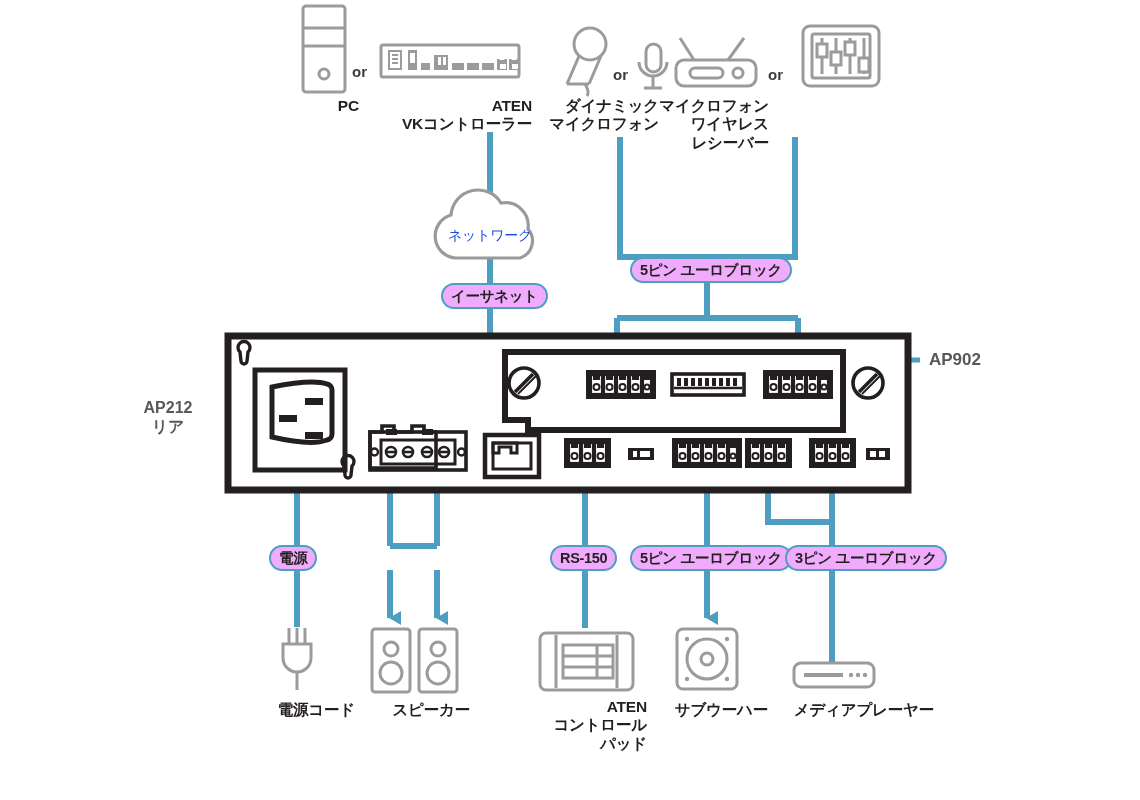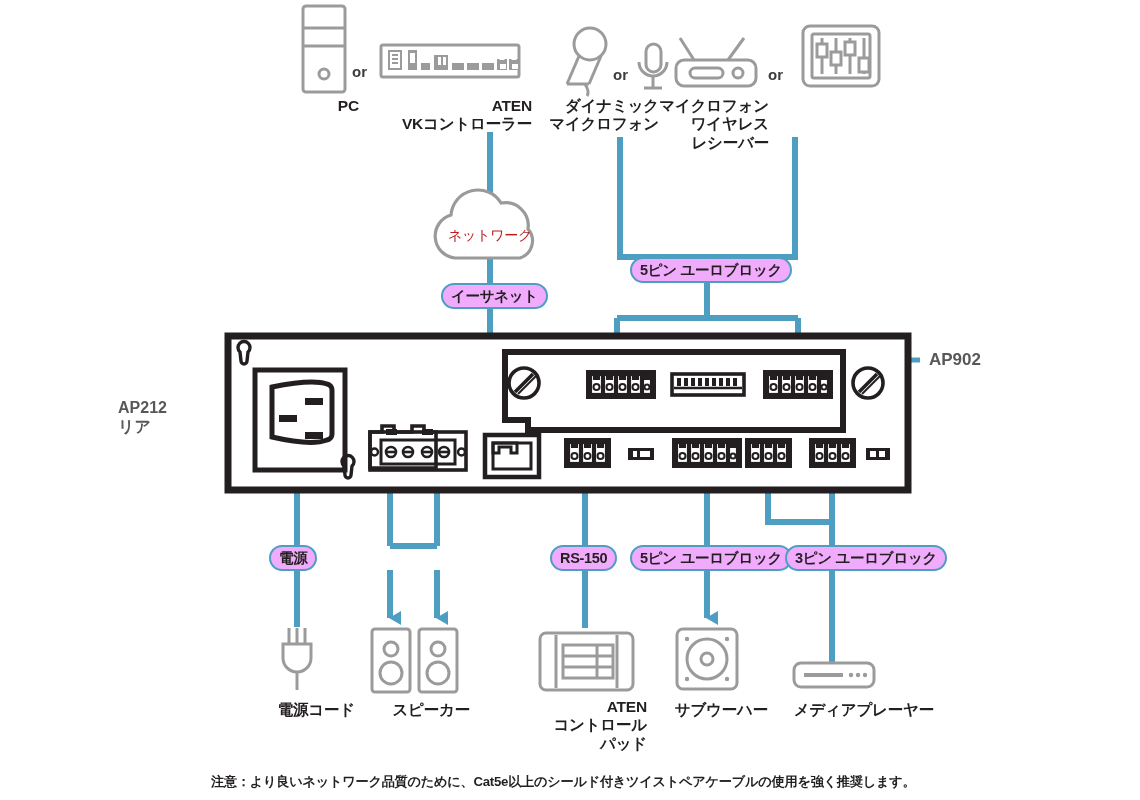--- a/index.html
+++ b/index.html
@@ -40,32 +40,32 @@
     align-items: center;
     justify-content: center;
     white-space: nowrap;
     letter-spacing: -0.3px;
     padding: 0 8px;
     height: 26px;
   }
   .cloud-txt {
     position: absolute;
     font-size: 14px;
-    color: #b91c1c;
+    color: #1d4ed8;
     font-weight: normal;
     text-align: center;
     width: 120px;
     letter-spacing: -0.3px;
   }
   .side-lbl {
     position: absolute;
     font-size: 16px;
     font-weight: bold;
     color: #58585a;
-    text-align: left;
+    text-align: center;
     line-height: 1.2;
     white-space: pre-line;
   }
   .side-lbl-r {
     position: absolute;
     font-size: 17px;
     font-weight: bold;
     color: #58585a;
     text-align: left;
   }
@@ -515,15 +515,14 @@
   <div class="pill" style="left:785px; top:545px;">3ピン ユーロブロック</div>
 
   <div class="lbl lbl-dev" style="left:240px; top:701px; width:115px;">電源コード</div>
   <div class="lbl lbl-dev" style="left:360px; top:701px; width:110px;">スピーカー</div>
   <div class="lbl lbl-dev" style="left:527px; top:698px; width:120px;">ATEN
 コントロール
 パッド</div>
   <div class="lbl lbl-dev" style="left:648px; top:701px; width:120px;">サブウーハー</div>
   <div class="lbl lbl-dev" style="left:768px; top:701px; width:166px;">メディアプレーヤー</div>
 
-  <div class="footnote" style="left:211px; top:773px;">注意：より良いネットワーク品質のために、Cat5e以上のシールド付きツイストペアケーブルの使用を強く推奨します。</div>
 
 </div>
 
 </body></html>

